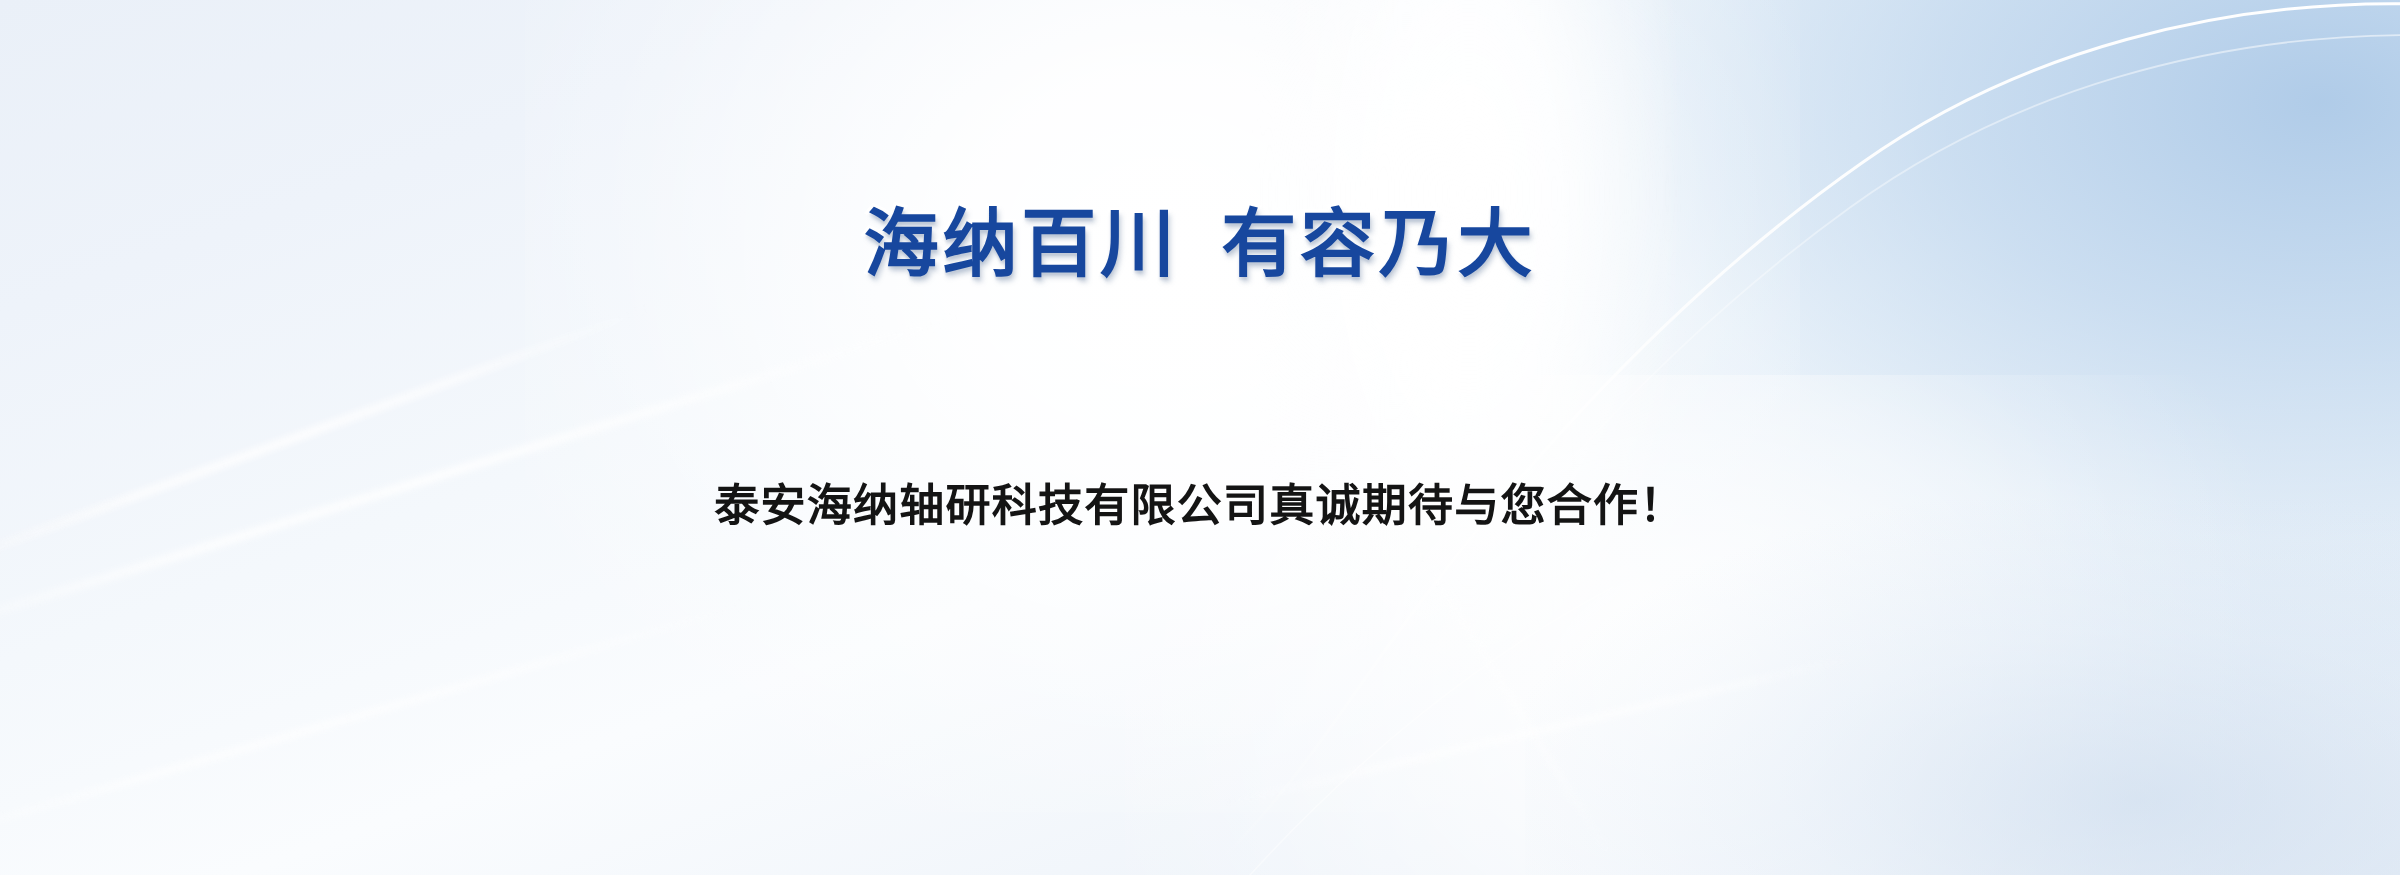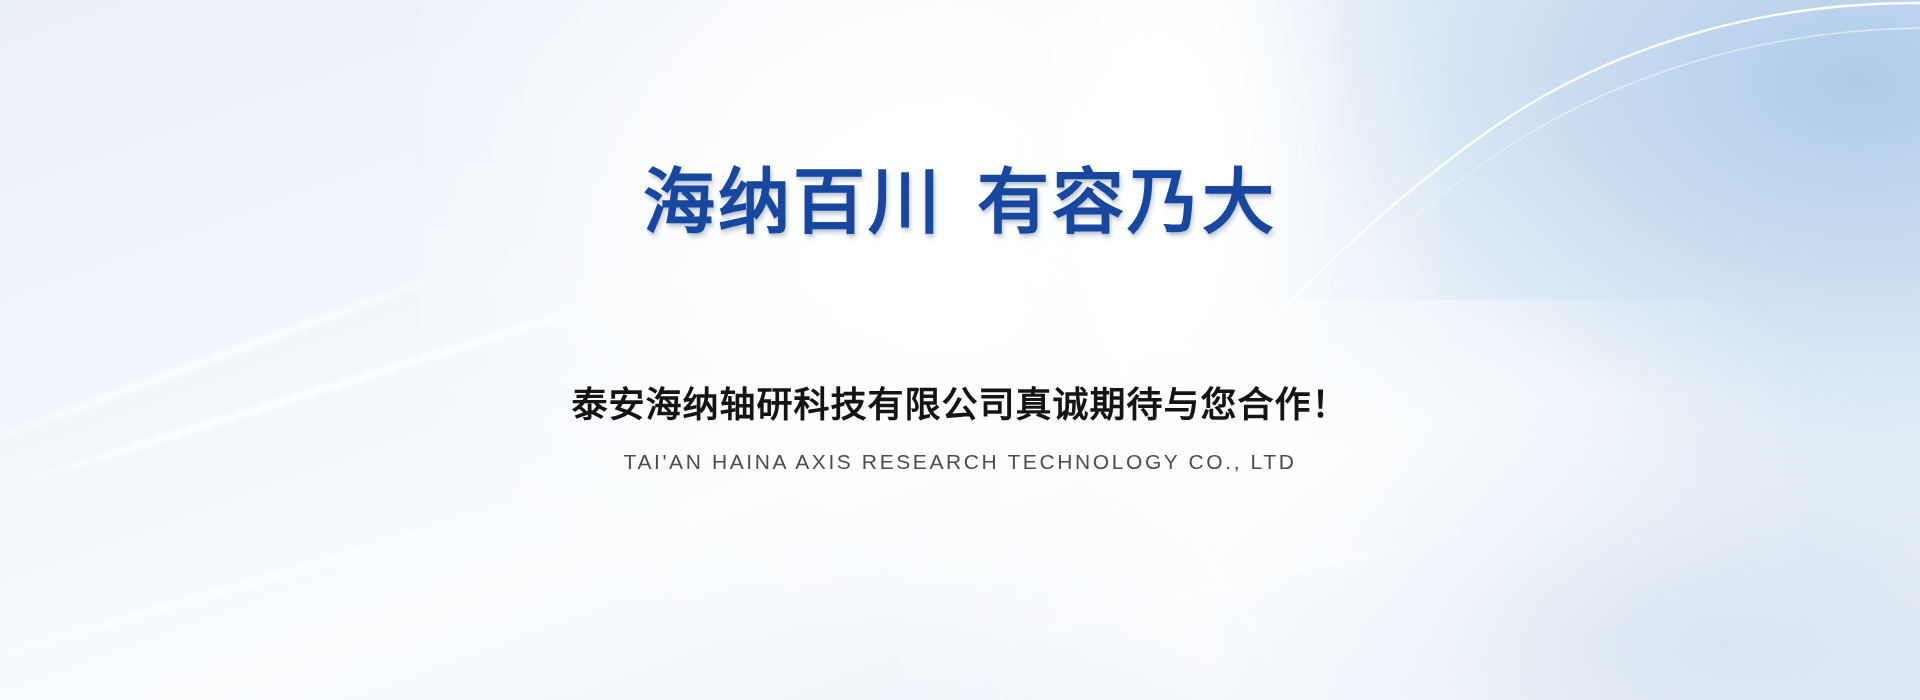--- a/index.html
+++ b/index.html
@@ -175,21 +175,21 @@
   }
 
   .headline {
     margin: 0;
     position: absolute;
     top: 166px;
     left: 0; right: 0;
     text-align: center;
     font-family: "DejaVu Sans", "Liberation Sans", sans-serif;
     font-weight: 700;
-    font-size: 72px;
+    font-size: 60px;
     line-height: 1;
     letter-spacing: 3px;
     color: #17479e;
     -webkit-text-stroke: 5px #ffffff;
     paint-order: stroke fill;
     text-shadow:
       2px 4px 4px rgba(120,140,170,0.35),
       0 2px 2px rgba(140,158,185,0.28);
     white-space: pre;
   }
@@ -263,16 +263,15 @@
   <div class="streak streak-c"></div>
   <div class="streak streak-d"></div>
   <div class="streak streak-e"></div>
 
   <div class="content">
 
     <h1 class="headline"><span>海纳百川</span><span class="gap"></span><span>有容乃大</span></h1>
 
     <p class="subtitle-cn">泰安海纳轴研科技有限公司真诚期待与您合作！</p>
 
-    <p class="subtitle-en">TAI'AN HAINA AXIS RESEARCH TECHNOLOGY CO., LTD</p>
 
   </div>
 </div>
 
 </body></html>

